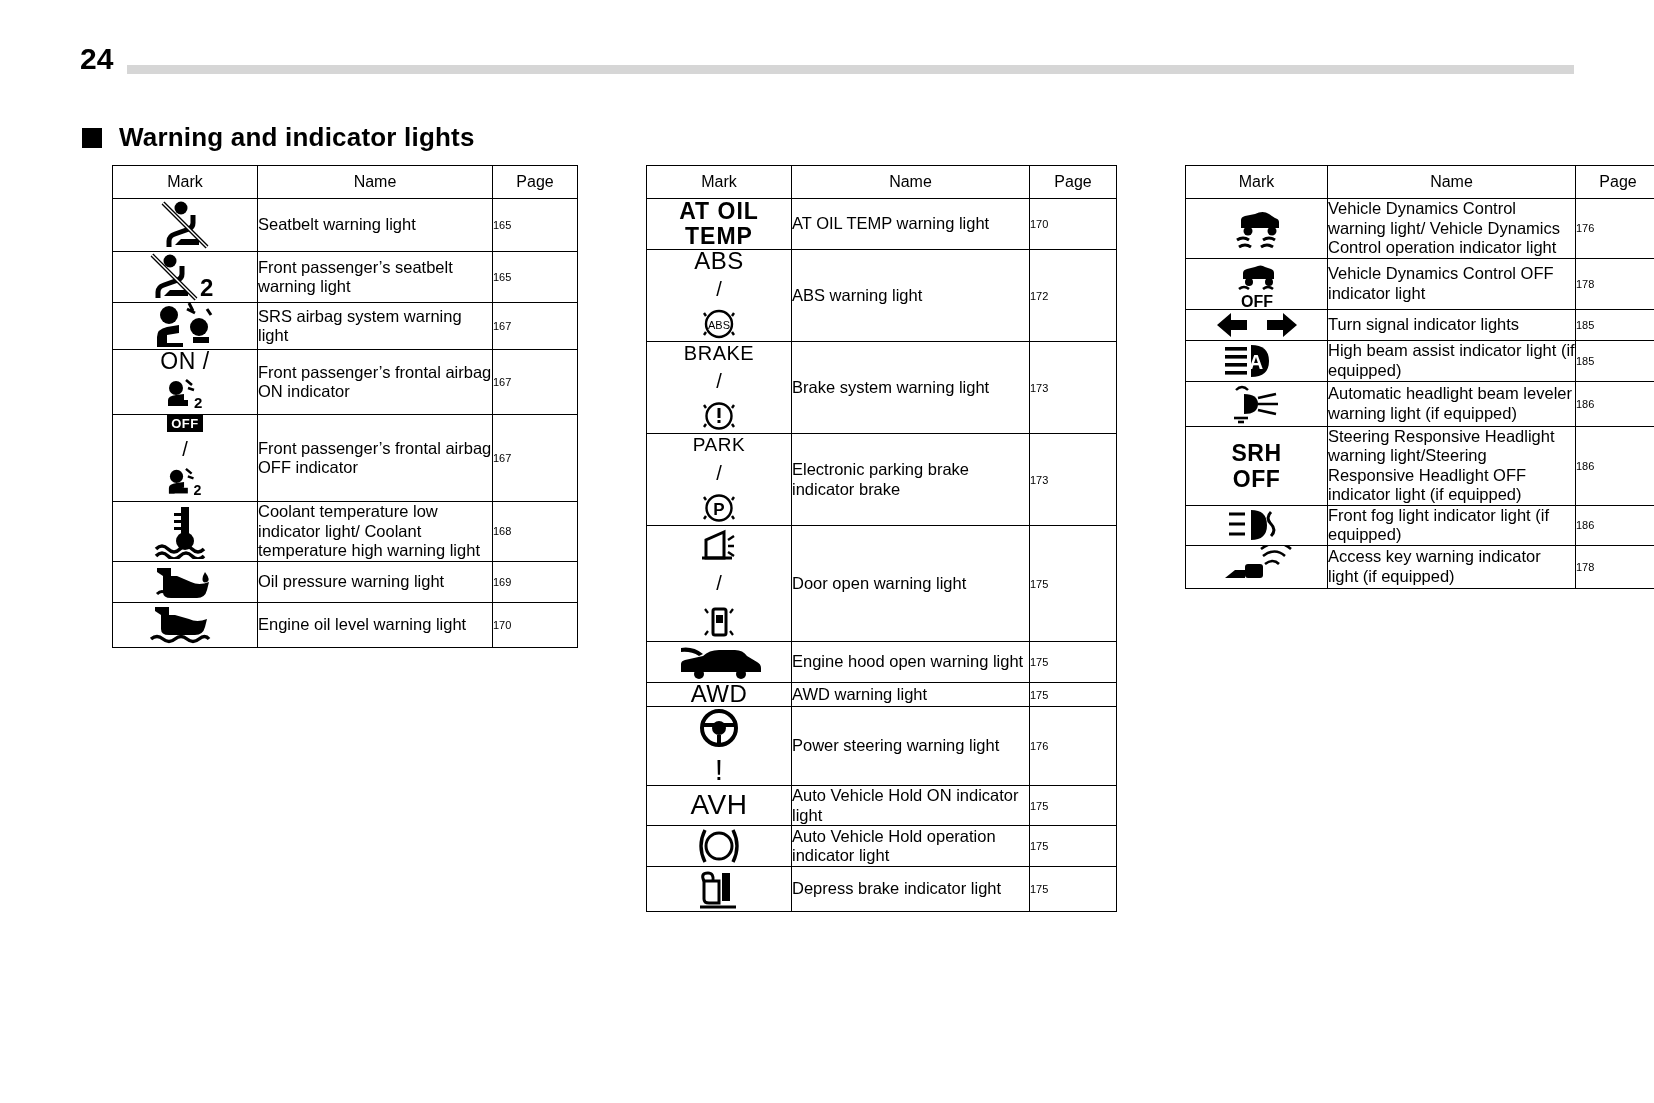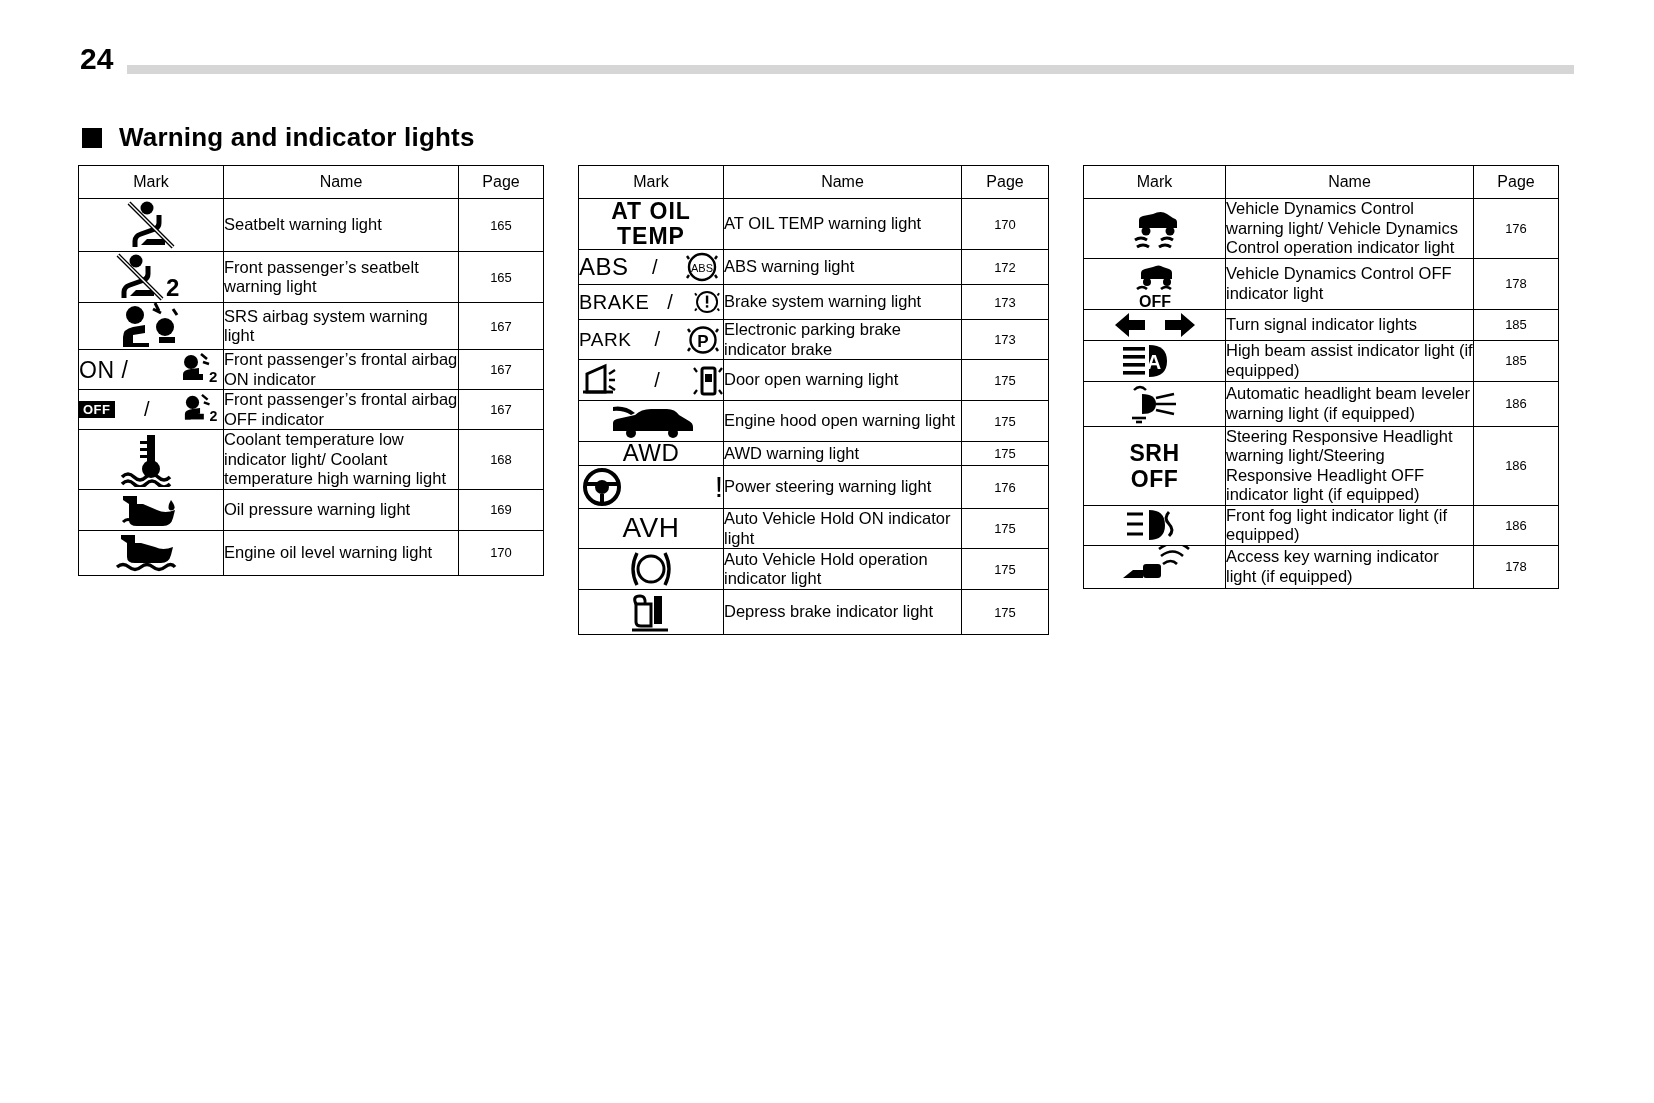--- a/index.html
+++ b/index.html
@@ -69,20 +69,21 @@
     top: 165px;
     left: 0;
     width: 100%;
     display: flex;
     padding: 0 78px;
     box-sizing: border-box;
     gap: 35px;
   }
   .col {
     flex: 0 0 auto;
+    margin-left: 34px;
   }
   .col-1 { width: 465px; }
   .col-2 { width: 470px; }
   .col-3 { width: 475px; }
 
   table.wi {
     border-collapse: collapse;
     width: 100%;
     table-layout: fixed;
   }
@@ -101,22 +102,21 @@
     text-align: center;
     padding: 4px 2px;
   }
   td.name-cell {
     font-size: 16.5px;
     line-height: 19.5px;
     padding: 4px 6px 4px 8px;
     text-align: left;
   }
   td.page-cell {
-    font-size: 13px;
-    text-align: center;
+    font-size: 11px;
   }
 
   
   .col-1 col.c-mark { width: 145px; }
   .col-1 col.c-name { width: 235px; }
   .col-1 col.c-page { width: 85px; }
 
   .col-2 col.c-mark { width: 145px; }
   .col-2 col.c-name { width: 238px; }
   .col-2 col.c-page { width: 87px; }
@@ -138,21 +138,22 @@
     letter-spacing: 0.5px;
     line-height: 22px;
     display: inline-block;
     text-align: center;
   }
   .txtico.wide { font-size: 24px; letter-spacing: 1px; }
   .combo {
     display: flex;
     align-items: center;
     justify-content: space-between;
-    gap: 18px;
+    gap: 6px;
+    flex-direction: column;
   }
   .slash { font-size: 20px; font-weight: normal; }
   .offbox {
     background: #000;
     color: #fff;
     font-weight: bold;
     font-size: 13px;
     padding: 2px 4px;
     letter-spacing: 0.5px;
     display: inline-block;

